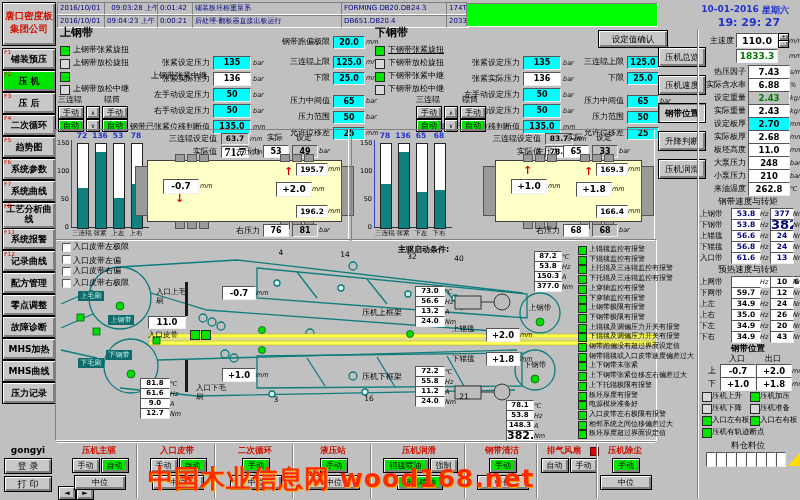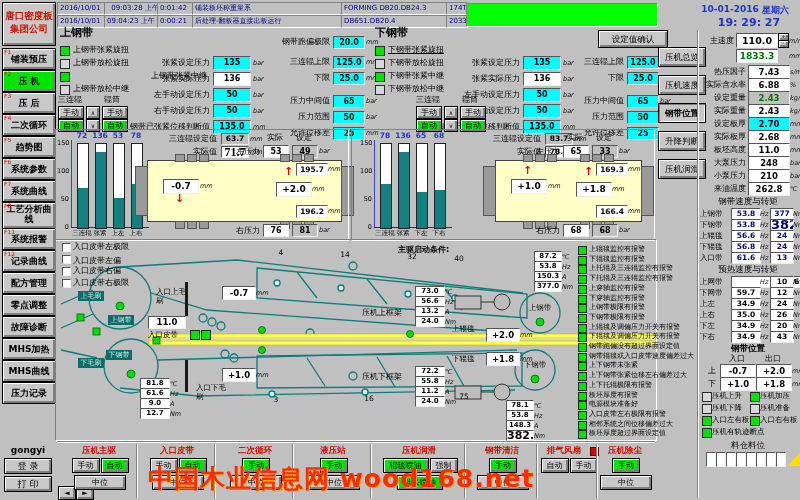--- a/index.html
+++ b/index.html
@@ -584,21 +584,21 @@
       <div class="abs" style="left: 73px; top: 266px; width: 90px; height: 9px; line-height: 9px;">入口皮带右偏</div>
       <div class="abs chk" style="left: 62px; top: 279px; width: 7px; height: 7px; line-height: 7px;"></div>
       <div class="abs" style="left: 73px; top: 278px; width: 90px; height: 9px; line-height: 9px;">入口皮带右极限</div>
       <div class="abs ctr" style="left: 274px; top: 249px; width: 14px; height: 8px; line-height: 8px; font-size: 7.5px;">4</div>
       <div class="abs ctr" style="left: 338px; top: 251px; width: 14px; height: 8px; line-height: 8px; font-size: 7.5px;">14</div>
       <div class="abs ctr" style="left: 405px; top: 253px; width: 14px; height: 8px; line-height: 8px; font-size: 7.5px;">32</div>
       <div class="abs ctr" style="left: 452px; top: 255px; width: 14px; height: 8px; line-height: 8px; font-size: 7.5px;">40</div>
       <div class="abs ctr" style="left: 269px; top: 396px; width: 14px; height: 8px; line-height: 8px; font-size: 7.5px;">3</div>
       <div class="abs ctr" style="left: 362px; top: 395px; width: 14px; height: 8px; line-height: 8px; font-size: 7.5px;">16</div>
       <div class="abs ctr" style="left: 424px; top: 394px; width: 14px; height: 8px; line-height: 8px; font-size: 7.5px;">33</div>
-      <div class="abs ctr" style="left: 457px; top: 393px; width: 14px; height: 8px; line-height: 8px; font-size: 7.5px;">75</div>
+      <div class="abs ctr" style="left: 457px; top: 393px; width: 14px; height: 8px; line-height: 8px; font-size: 7.5px;">21</div>
       <div class="abs" style="left: 362px; top: 308px; width: 50px; height: 9px; line-height: 9px; font-size: 8px;">压机上框架</div>
       <div class="abs" style="left: 362px; top: 372px; width: 50px; height: 9px; line-height: 9px; font-size: 8px;">压机下框架</div>
       <div class="abs teal-blk" style="left: 78px; top: 291px; width: 26px; height: 10px; line-height: 10px;">上毛刷</div>
       <div class="abs teal-blk" style="left: 108px; top: 315px; width: 26px; height: 10px; line-height: 10px;">上钢带</div>
       <div class="abs teal-blk" style="left: 78px; top: 358px; width: 26px; height: 10px; line-height: 10px;">下毛刷</div>
       <div class="abs teal-blk" style="left: 106px; top: 350px; width: 26px; height: 10px; line-height: 10px;">下钢带</div>
       <div class="abs wraplbl" style="left: 156px; top: 288px; width: 36px; height: 20px; line-height: 1.2; font-size: 7.5px;">入口上毛刷</div>
       <div class="abs val" style="left: 222px; top: 286px; width: 32px; height: 12px; line-height: 12px; font-size: 8.5px;">-0.7</div>
       <div class="abs unit" style="left: 256px; top: 289px;">mm</div>
       <div class="abs val" style="left: 148px; top: 316px; width: 36px; height: 11px; line-height: 11px; font-size: 8.5px;">11.0</div>

